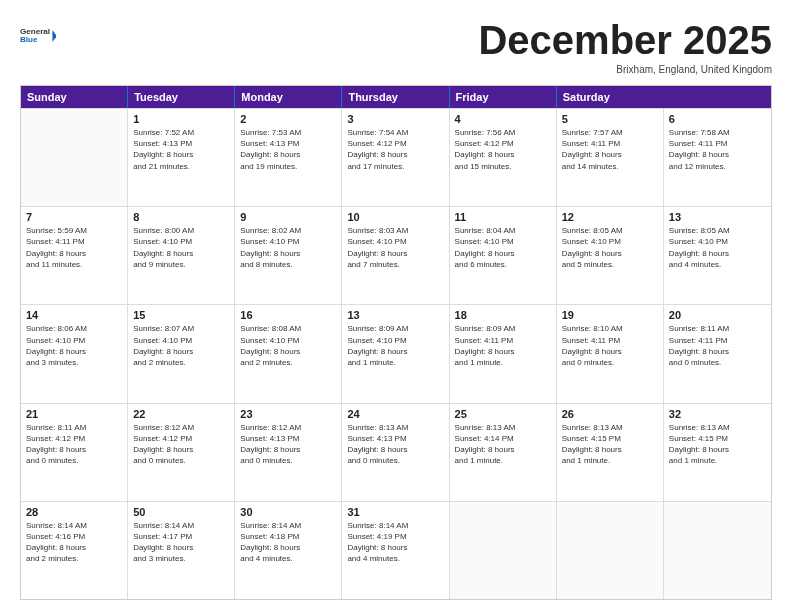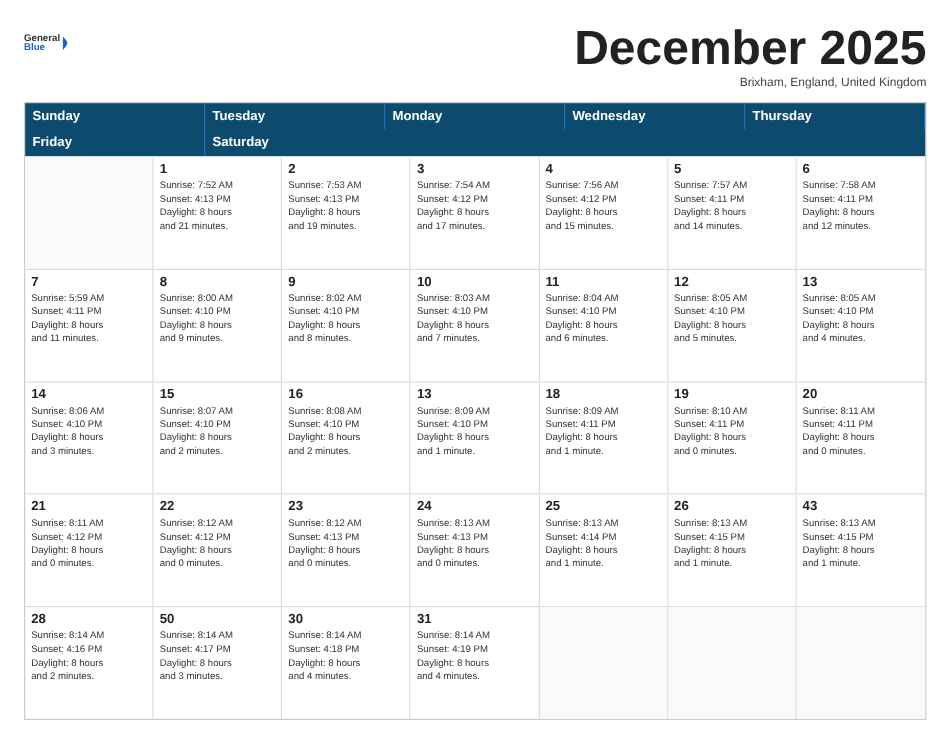--- a/index.html
+++ b/index.html
@@ -43,22 +43,22 @@
       margin-top: 2px;
     }
     .calendar {
       flex: 1;
       border: 1px solid #ccc;
       display: flex;
       flex-direction: column;
     }
     .cal-header {
       display: grid;
-      grid-template-columns: repeat(5, 1fr);
-      background: #0c4a6e;
+      grid-template-columns: repeat(7, 1fr);
+      background: #4c1d95;
     }
     .cal-header-cell {
       color: #fff;
       font-size: 11px;
       font-weight: bold;
       padding: 5px 6px;
       text-align: left;
       border-right: 1px solid #1a6fc4;
     }
     .cal-header-cell:last-child { border-right: none; }
@@ -112,21 +112,20 @@
       <div class="main-title">December 2025</div>
       <div class="subtitle">Brixham, England, United Kingdom</div>
     </div>
   </div>
 
   <div class="calendar">
     <div class="cal-header">
     <div class="cal-header-cell">Sunday</div>
         <div class="cal-header-cell">Tuesday</div>
         <div class="cal-header-cell">Monday</div>
-        <div class="cal-header-cell">Wednesday</div>
         <div class="cal-header-cell">Thursday</div>
         <div class="cal-header-cell">Friday</div>
         <div class="cal-header-cell">Saturday</div>
       </div>
     <div class="cal-body">
     <div class="cal-row">
           <div class="cal-cell empty"></div>
           <div class="cal-cell">
             <span class="day-number">1</span>
             <span class="cell-line">Sunrise: 7:52 AM</span>
@@ -309,21 +308,21 @@
             <span class="cell-line">and 1 minute.</span>
           </div>
           <div class="cal-cell">
             <span class="day-number">26</span>
             <span class="cell-line">Sunrise: 8:13 AM</span>
             <span class="cell-line">Sunset: 4:15 PM</span>
             <span class="cell-line">Daylight: 8 hours</span>
             <span class="cell-line">and 1 minute.</span>
           </div>
           <div class="cal-cell">
-            <span class="day-number">43</span>
+            <span class="day-number">32</span>
             <span class="cell-line">Sunrise: 8:13 AM</span>
             <span class="cell-line">Sunset: 4:15 PM</span>
             <span class="cell-line">Daylight: 8 hours</span>
             <span class="cell-line">and 1 minute.</span>
           </div>
         </div>
         <div class="cal-row">
           <div class="cal-cell">
             <span class="day-number">28</span>
             <span class="cell-line">Sunrise: 8:14 AM</span>

